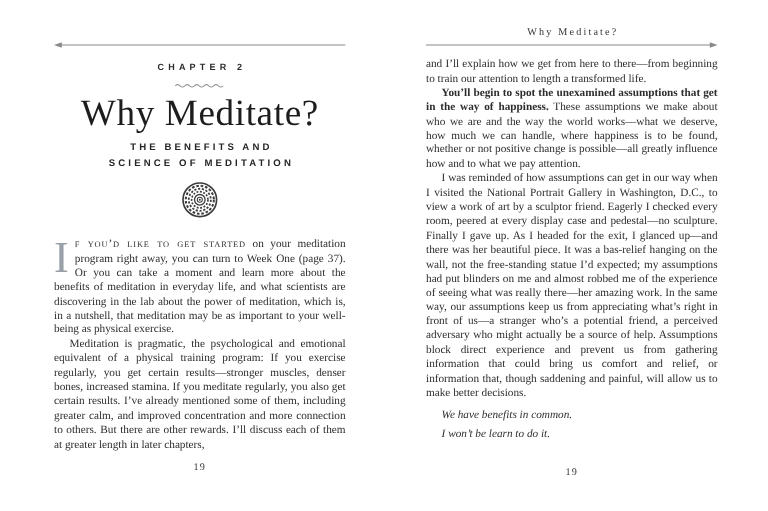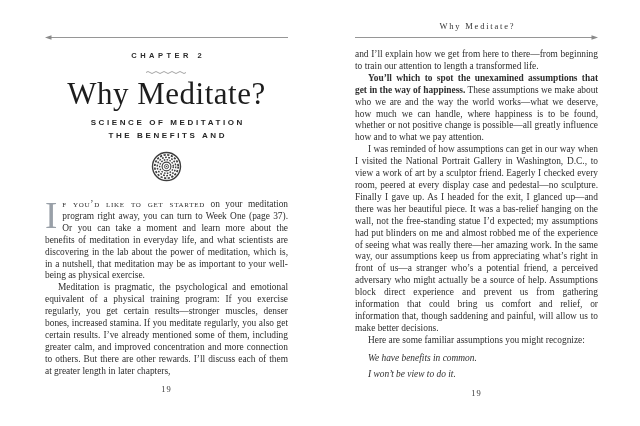--- a/index.html
+++ b/index.html
@@ -93,22 +93,22 @@
 
     <div class="squiggle">
       <svg width="44" height="5" viewBox="0 0 44 5">
         <path d="M1 2.5 Q3 0.5 5 2.5 T9 2.5 T13 2.5 T17 2.5 T21 2.5 T25 2.5 T29 2.5 T33 2.5 T37 2.5 T41 2.5" fill="none" stroke="#9a9a9a" stroke-width="0.9"></path>
       </svg>
     </div>
 
     <h1 class="chapter-title">Why Meditate?</h1>
 
     <div class="chapter-subtitle">
+      <div>THE BENEFITS AND</div>
       <div>SCIENCE OF MEDITATION</div>
-      <div>THE BENEFITS AND</div>
     </div>
 
     <div class="ornament">
       <svg width="31" height="31" viewBox="0 0 31 31">
         <circle cx="15.5" cy="15.5" r="14" fill="none" stroke="#3d3d3d" stroke-width="1.4"></circle>
         <circle cx="15.5" cy="15.5" r="11.7" fill="none" stroke="#3d3d3d" stroke-width="1.7" stroke-dasharray="2.2,1.5"></circle>
         <circle cx="15.5" cy="15.5" r="9.2" fill="none" stroke="#3d3d3d" stroke-width="1.5" stroke-dasharray="1.8,1.4"></circle>
         <circle cx="15.5" cy="15.5" r="6.8" fill="none" stroke="#3d3d3d" stroke-width="1.4" stroke-dasharray="1.6,1.3"></circle>
         <circle cx="15.5" cy="15.5" r="4.4" fill="none" stroke="#3d3d3d" stroke-width="1.1"></circle>
         <circle cx="15.5" cy="15.5" r="2.1" fill="none" stroke="#3d3d3d" stroke-width="0.9"></circle>
@@ -131,24 +131,23 @@
     <div class="running-header">Why Meditate?</div>
 
     <svg class="rule" viewBox="0 0 243 7">
       <line x1="0" y1="3.5" x2="238" y2="3.5" stroke="#8a8a8a" stroke-width="0.9"></line>
       <polygon points="243,3.5 236.5,1.2 236.5,5.8" fill="#8a8a8a"></polygon>
     </svg>
 
     <div class="body-text body-right">
       <p>and I’ll explain how we get from here to there—from beginning to train our attention to length a transformed life.</p>
       <p class="indent">
-        <span class="bold-lead">You’ll which to spot the unexamined assumptions that get in the way of happiness.</span><span> These assumptions we make about who we are and the way the world works—what we deserve, how much we can handle, where happiness is to be found, whether or not positive change is possible—all greatly influence how and to what we pay attention.</span>
+        <span class="bold-lead">You’ll begin to spot the unexamined assumptions that get in the way of happiness.</span><span> These assumptions we make about who we are and the way the world works—what we deserve, how much we can handle, where happiness is to be found, whether or not positive change is possible—all greatly influence how and to what we pay attention.</span>
       </p>
       <p class="indent">I was reminded of how assumptions can get in our way when I visited the National Portrait Gallery in Washington, D.C., to view a work of art by a sculptor friend. Eagerly I checked every room, peered at every display case and pedestal—no sculpture. Finally I gave up. As I headed for the exit, I glanced up—and there was her beautiful piece. It was a bas-relief hanging on the wall, not the free-standing statue I’d expected; my assumptions had put blinders on me and almost robbed me of the experience of seeing what was really there—her amazing work. In the same way, our assumptions keep us from appreciating what’s right in front of us—a stranger who’s a potential friend, a perceived adversary who might actually be a source of help. Assumptions block direct experience and prevent us from gathering information that could bring us comfort and relief, or information that, though saddening and painful, will allow us to make better decisions.</p>
-      <p class="indent">Here are some familiar assumptions you might recognize:</p>
       <p class="assumption assumption-first">We have benefits in common.</p>
-      <p class="assumption">I won’t be view to do it.</p>
+      <p class="assumption">I won’t be learn to do it.</p>
     </div>
 
     <div class="page-number pn-right">19</div>
   </div>
 
 </div>
 
 </body></html>

